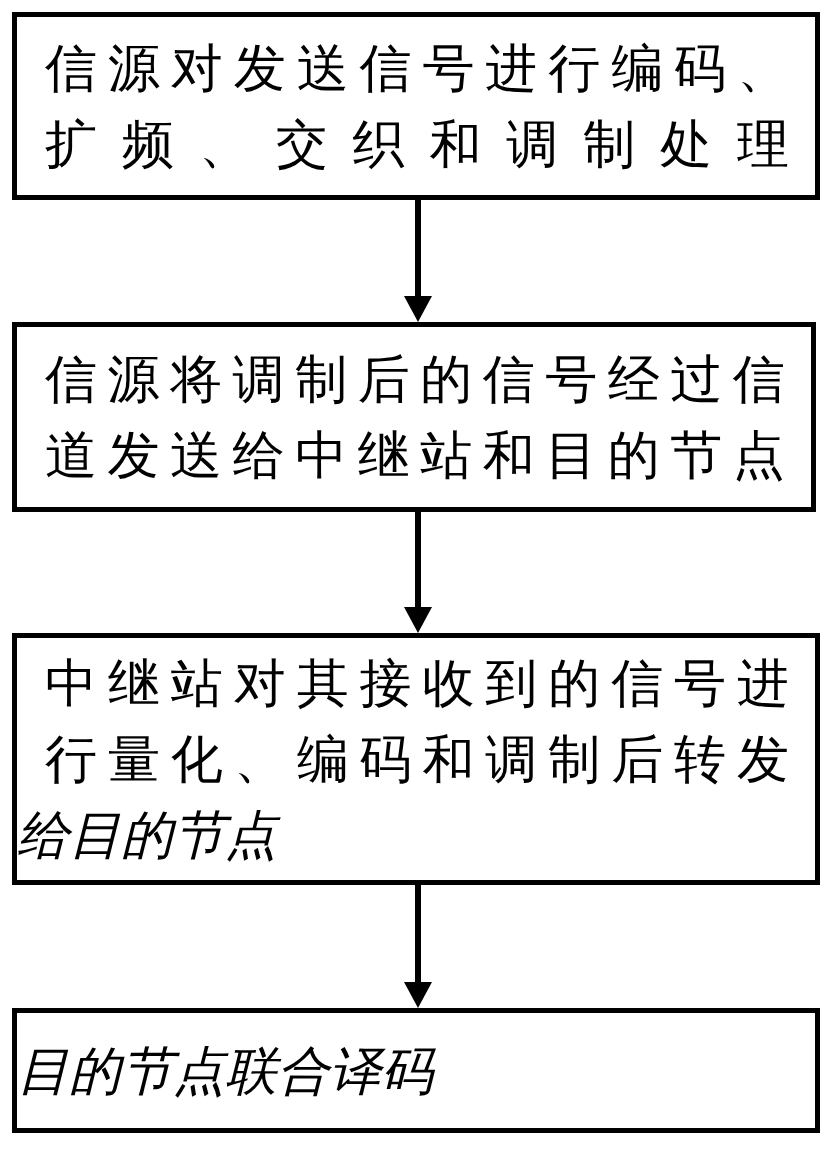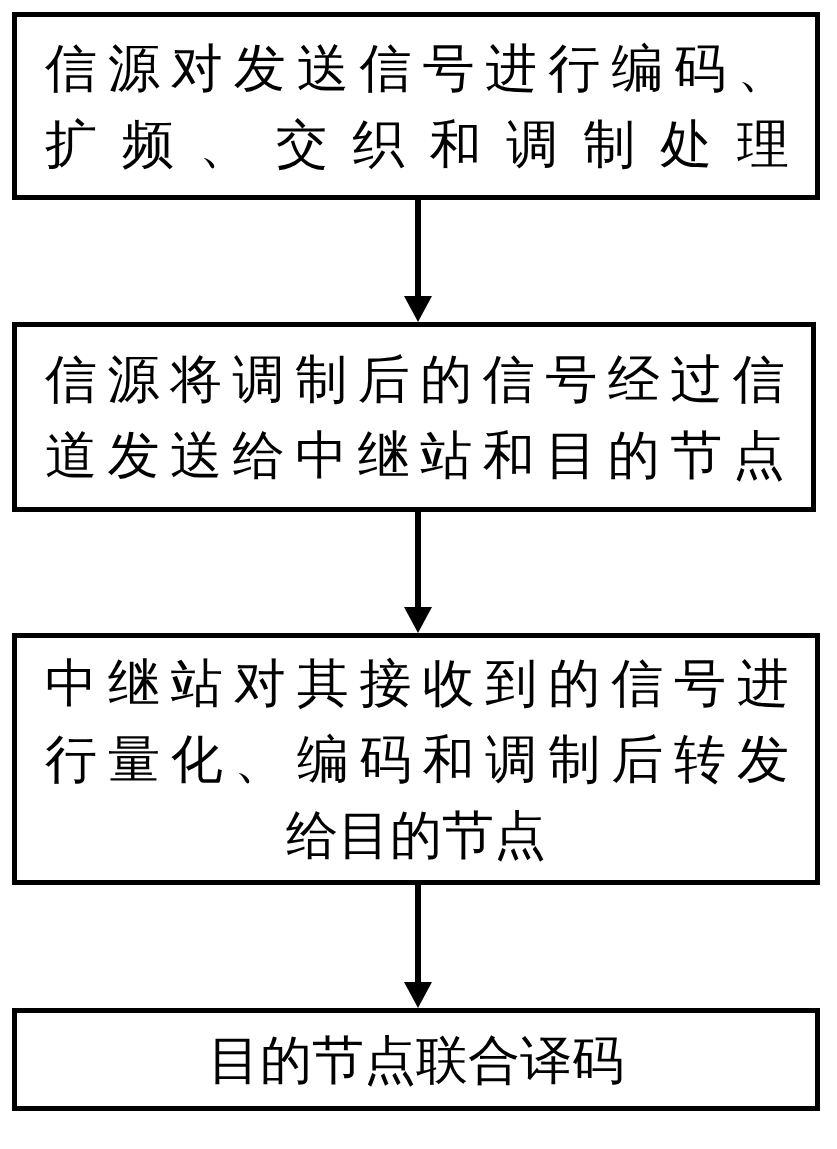--- a/index.html
+++ b/index.html
@@ -40,28 +40,28 @@
   }
   .line-justify {
     padding: 0 26px 0 28px;
     display: flex;
     justify-content: space-between;
   }
   .line-justify > span {
     display: inline-block;
   }
   .line-center {
-    text-align: center;
+    font-style: italic;
   }
 
   
   #box-1 { left: 12px;  top: 12px;   width: 808px; height: 188px; }
   #box-2 { left: 12px;  top: 322px;  width: 804px; height: 190px; }
   #box-3 { left: 12px;  top: 633px;  width: 808px; height: 252px; }
-  #box-4 { left: 12px;  top: 1008px; width: 808px; height: 103px; }
+  #box-4 { left: 12px;  top: 1008px; width: 808px; height: 125px; }
 
   
   .connector {
     position: absolute;
     left: 411px;
     width: 14px;
   }
   .connector .shaft {
     position: absolute;
     left: 4px;

